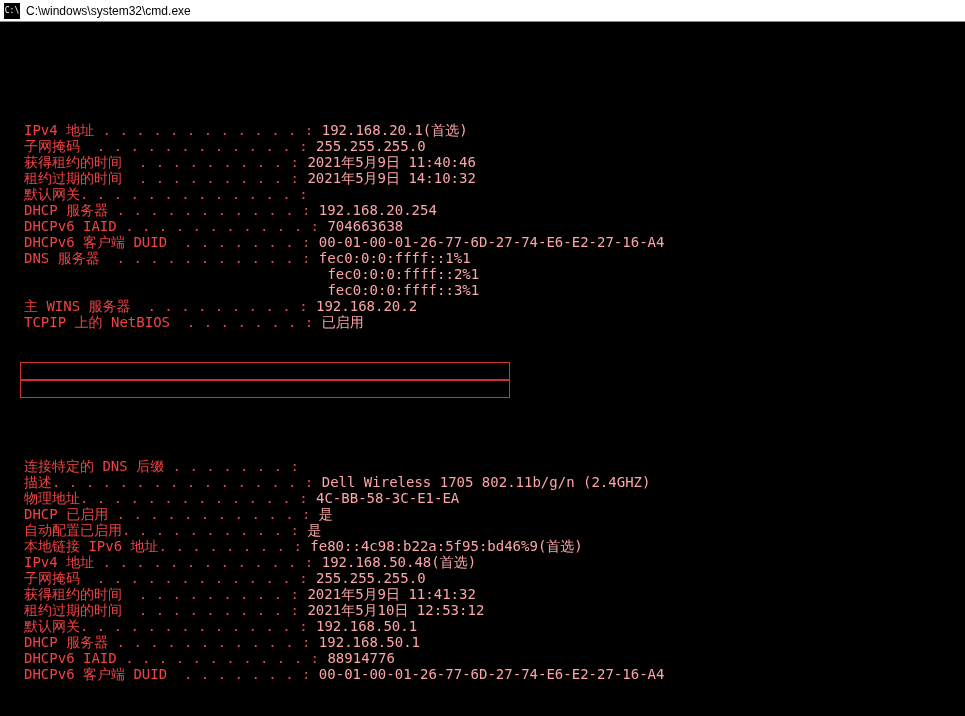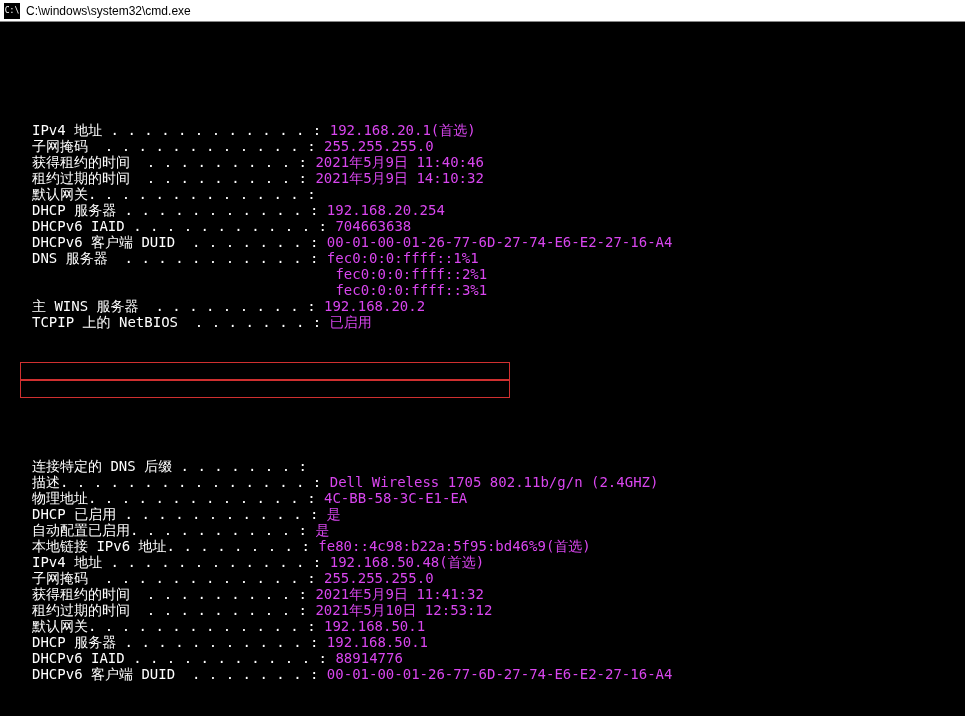--- a/index.html
+++ b/index.html
@@ -47,25 +47,24 @@
     }
     .row {
       display: flex;
       height: 16px;
     }
     .indent {
       width: 24px;
       flex-shrink: 0;
     }
     .label {
-      color: #ffffff;
-      margin-left: 8px;
+      color: #ef4444;
     }
     .value {
-      color: #d946ef;
+      color: #fca5a5;
     }
     .section {
       padding-left: 0;
     }
     .highlight-red {
       border: 1px solid #d03030;
       position: absolute;
     }
     @keyframes blink { 50% { opacity: 0; } }
     .content {

